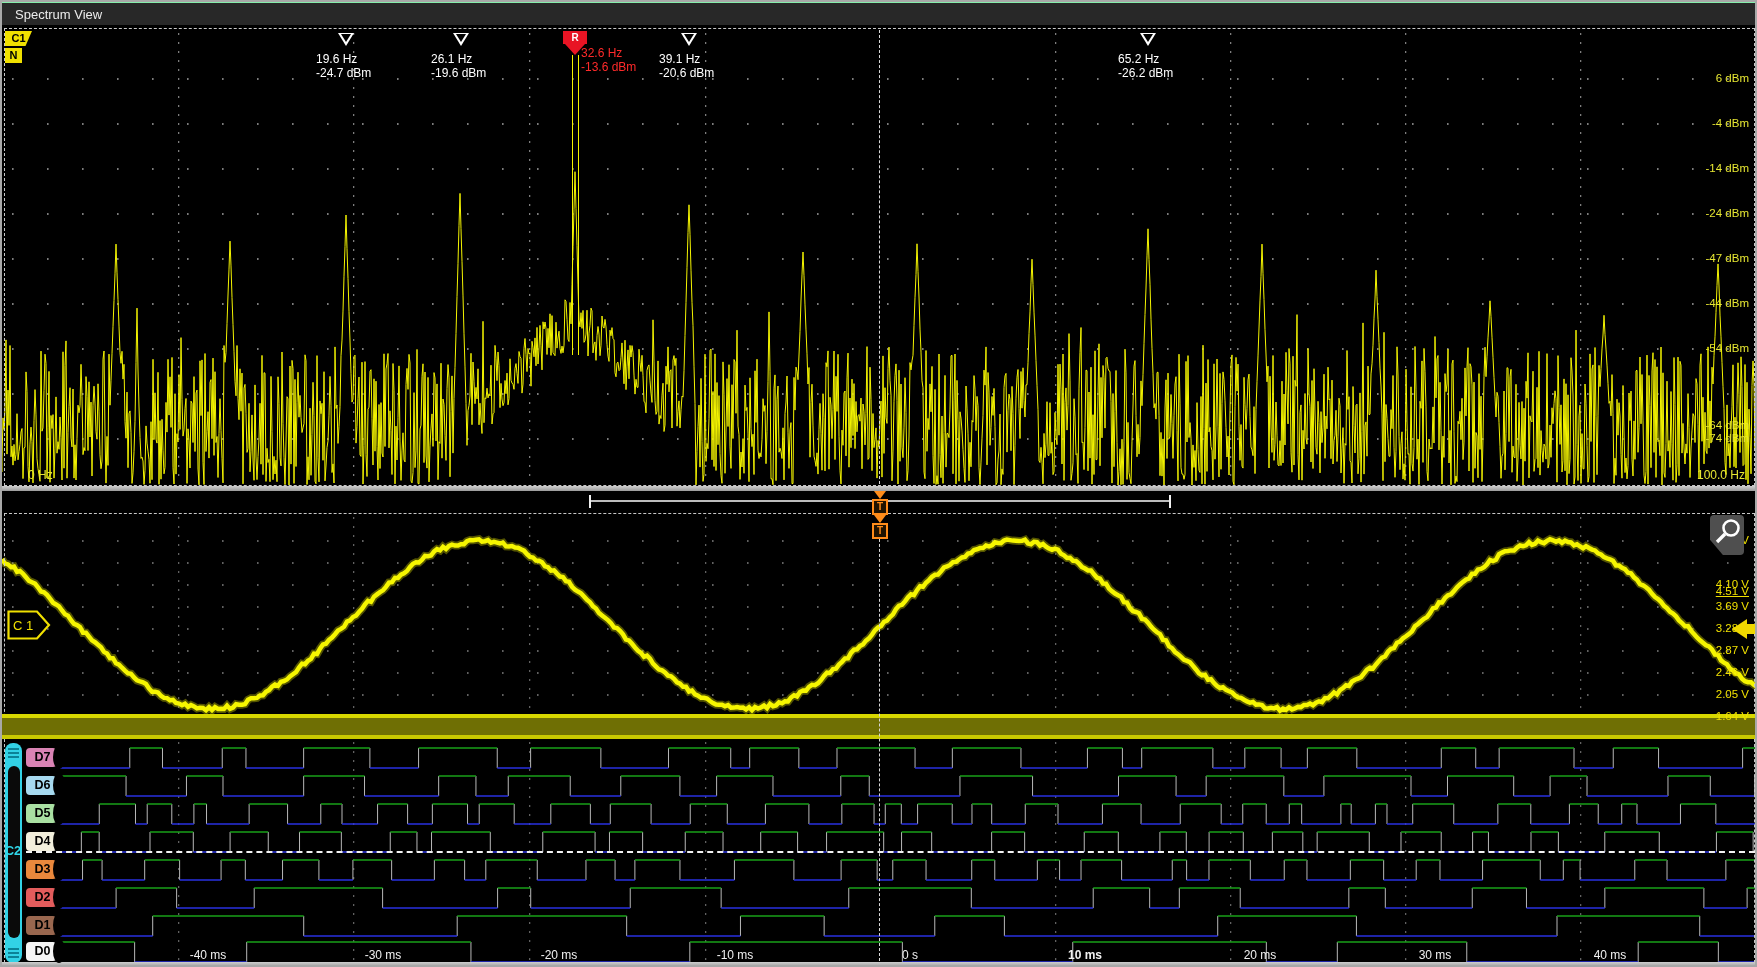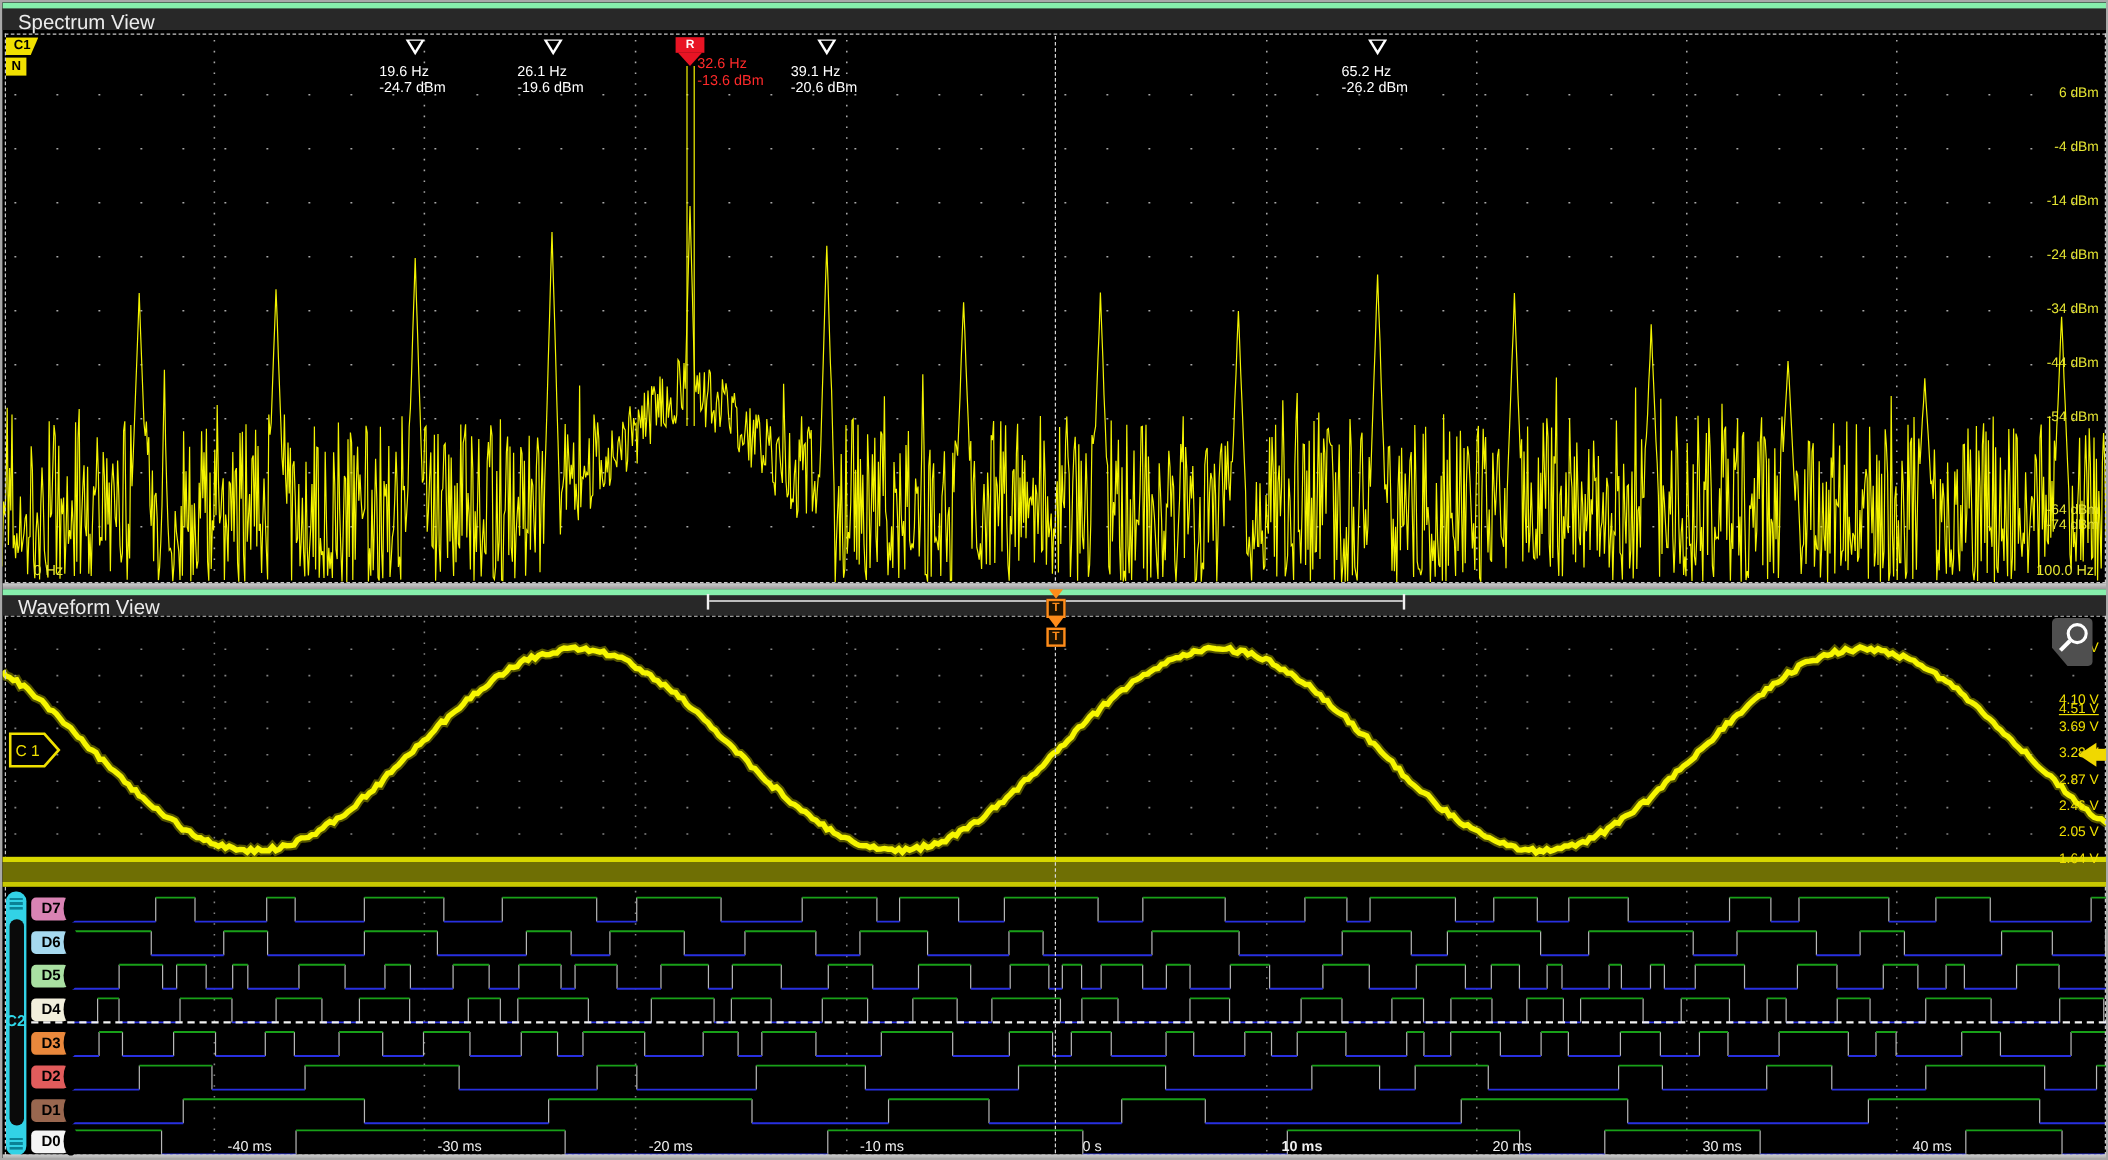--- a/index.html
+++ b/index.html
@@ -6,21 +6,21 @@
   #window{
     position:relative;width:1757px;height:967px;background:#000;
     border:2px solid #a8a8a8;box-sizing:border-box;overflow:hidden;
     font-family:"Liberation Sans",sans-serif;
   }
   svg#scope-svg{position:absolute;left:0;top:0;z-index:1;}
   .dashbox{position:absolute;border:1px dashed #c8c8c8;z-index:2;pointer-events:none;}
   .vdash{position:absolute;width:0;border-left:1px dashed #d8d8d8;z-index:3;pointer-events:none;}
   .titlebar{
     position:absolute;left:0;width:100%;height:23px;background:#282828;
-    border-top:5px solid #86efac;color:#ececec;font-size:17px;line-height:23px;
+    border-top:1px solid #86efac;color:#ececec;font-size:13px;line-height:23px;
     padding-left:13px;box-sizing:border-box;z-index:5;
   }
   .sep{position:absolute;left:0;width:100%;background:linear-gradient(#cfcfcf,#9a9a9a);z-index:5;}
   
   .c1flag{position:absolute;left:3px;top:29px;width:27px;height:15px;background:#f0e000;
     color:#000;font-size:11px;font-weight:bold;text-align:center;line-height:15px;
     clip-path:polygon(0 0,100% 0,76% 100%,0 100%);z-index:6;}
   .nbox{position:absolute;left:3px;top:46px;width:17px;height:15px;background:#f0e000;
     color:#000;font-size:11px;font-weight:bold;text-align:center;line-height:15px;z-index:6;}
   
@@ -120,21 +120,21 @@
   </div>
 
   <div class="c1flag">C1</div>
   <div class="nbox">N</div>
 
   <div id="dbm-labels">
       <div class="yaxis-label" style="top: 70px;">6 dBm</div>
       <div class="yaxis-label" style="top: 115px;">-4 dBm</div>
       <div class="yaxis-label" style="top: 160px;">-14 dBm</div>
       <div class="yaxis-label" style="top: 205px;">-24 dBm</div>
-      <div class="yaxis-label" style="top: 250px;">-34 dBm</div>
+      <div class="yaxis-label" style="top: 250px;">-47 dBm</div>
       <div class="yaxis-label" style="top: 295px;">-44 dBm</div>
       <div class="yaxis-label" style="top: 340px;">-54 dBm</div>
       <div class="yaxis-label" style="top: 385px; margin-top: 32px;">-64 dBm</div>
       <div class="yaxis-label" style="top: 430px;">-74 dBm</div>
     </div>
   <div class="hz-label" style="left:26px;top:466px;">0 Hz</div>
   <div class="hz-label" style="right:10px;top:466px;">100.0 Hz</div>
 
   <div id="spec-markers">
       <div class="mk-tri" style="left: 336px; top: 31px;">
@@ -152,23 +152,20 @@
         <div class="inner"></div>
       </div>
       <div class="mk-label" style="left: 657px; top: 50px;">39.1 Hz<br>-20.6 dBm</div>
       <div class="mk-tri" style="left: 1138px; top: 31px;">
         <div class="inner"></div>
       </div>
       <div class="mk-label" style="left: 1116px; top: 50px;">65.2 Hz<br>-26.2 dBm</div>
     </div>
 
   <div class="sep" style="top:484px;height:5px;"></div>
-  <div class="titlebar" style="top:489px;height:22px;line-height:22px;">
-    <span>Waveform View</span>
-  </div>
   <div class="bracketbar"></div>
 
   <div class="trig-group" style="left:869px;top:489px;">
     <div class="tri"></div>
     <div class="tbox">T</div>
   </div>
   <div class="trig-group" style="left:869px;top:513px;">
     <div class="tri"></div>
     <div class="tbox">T</div>
   </div>

